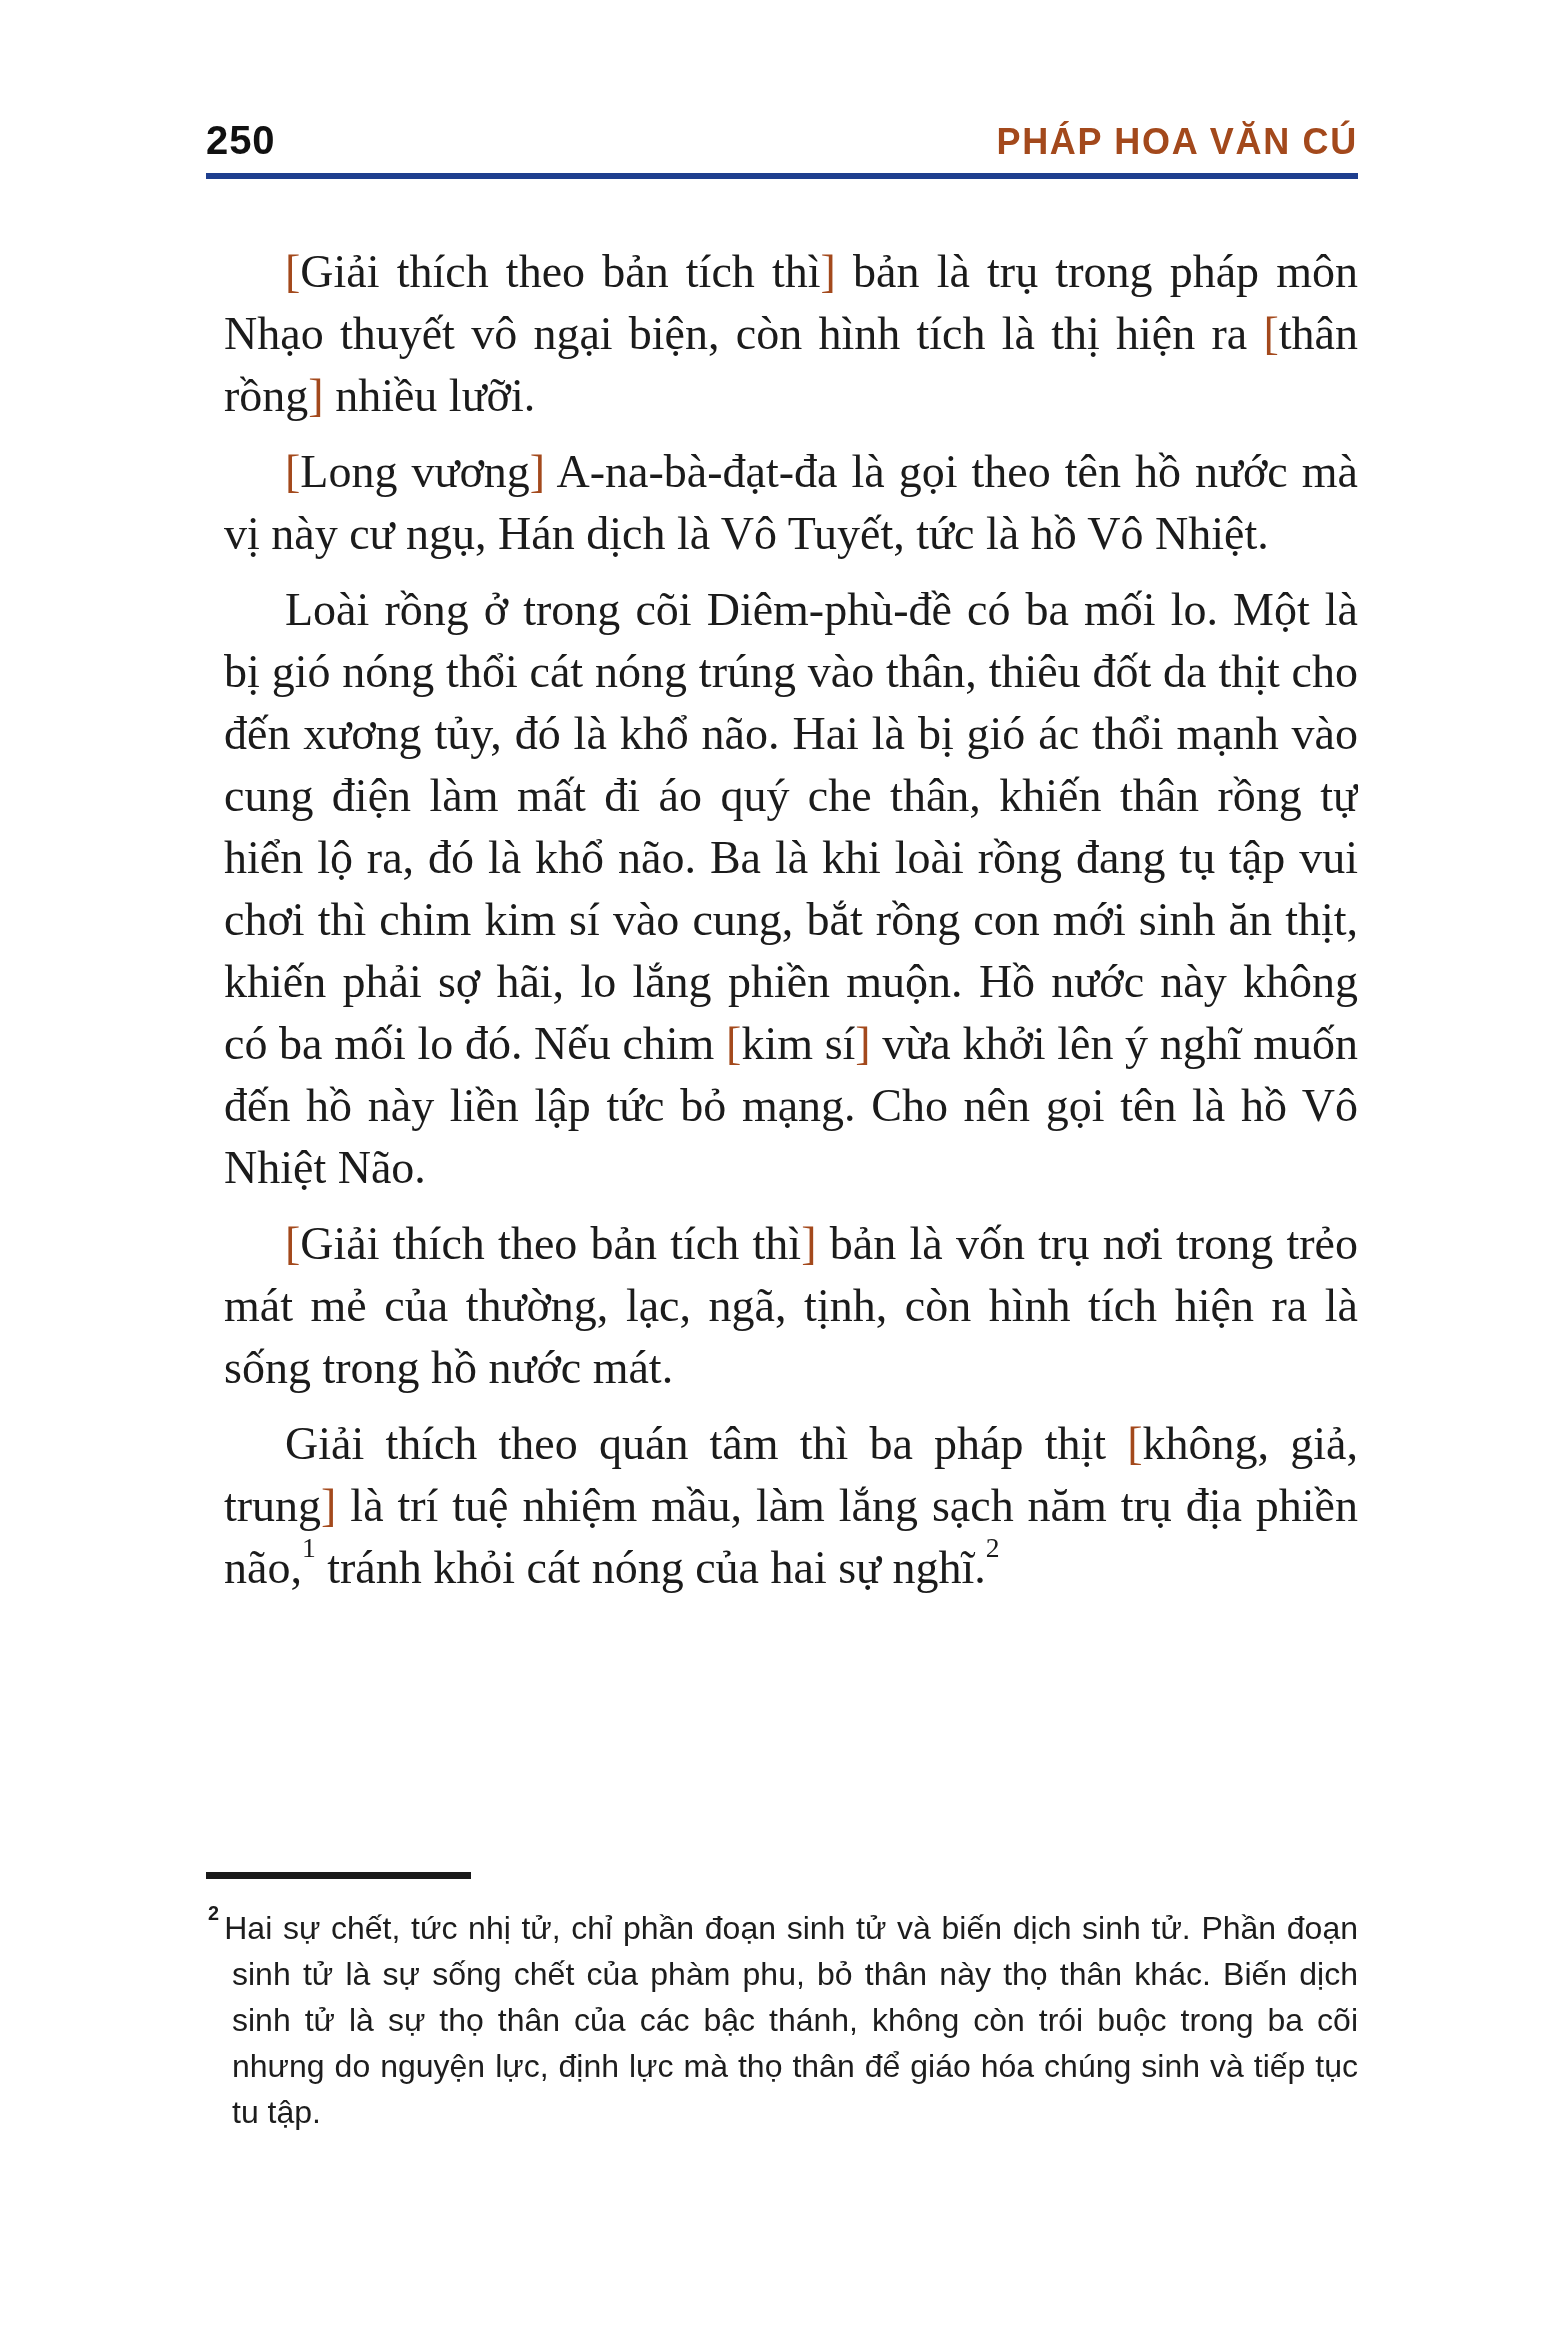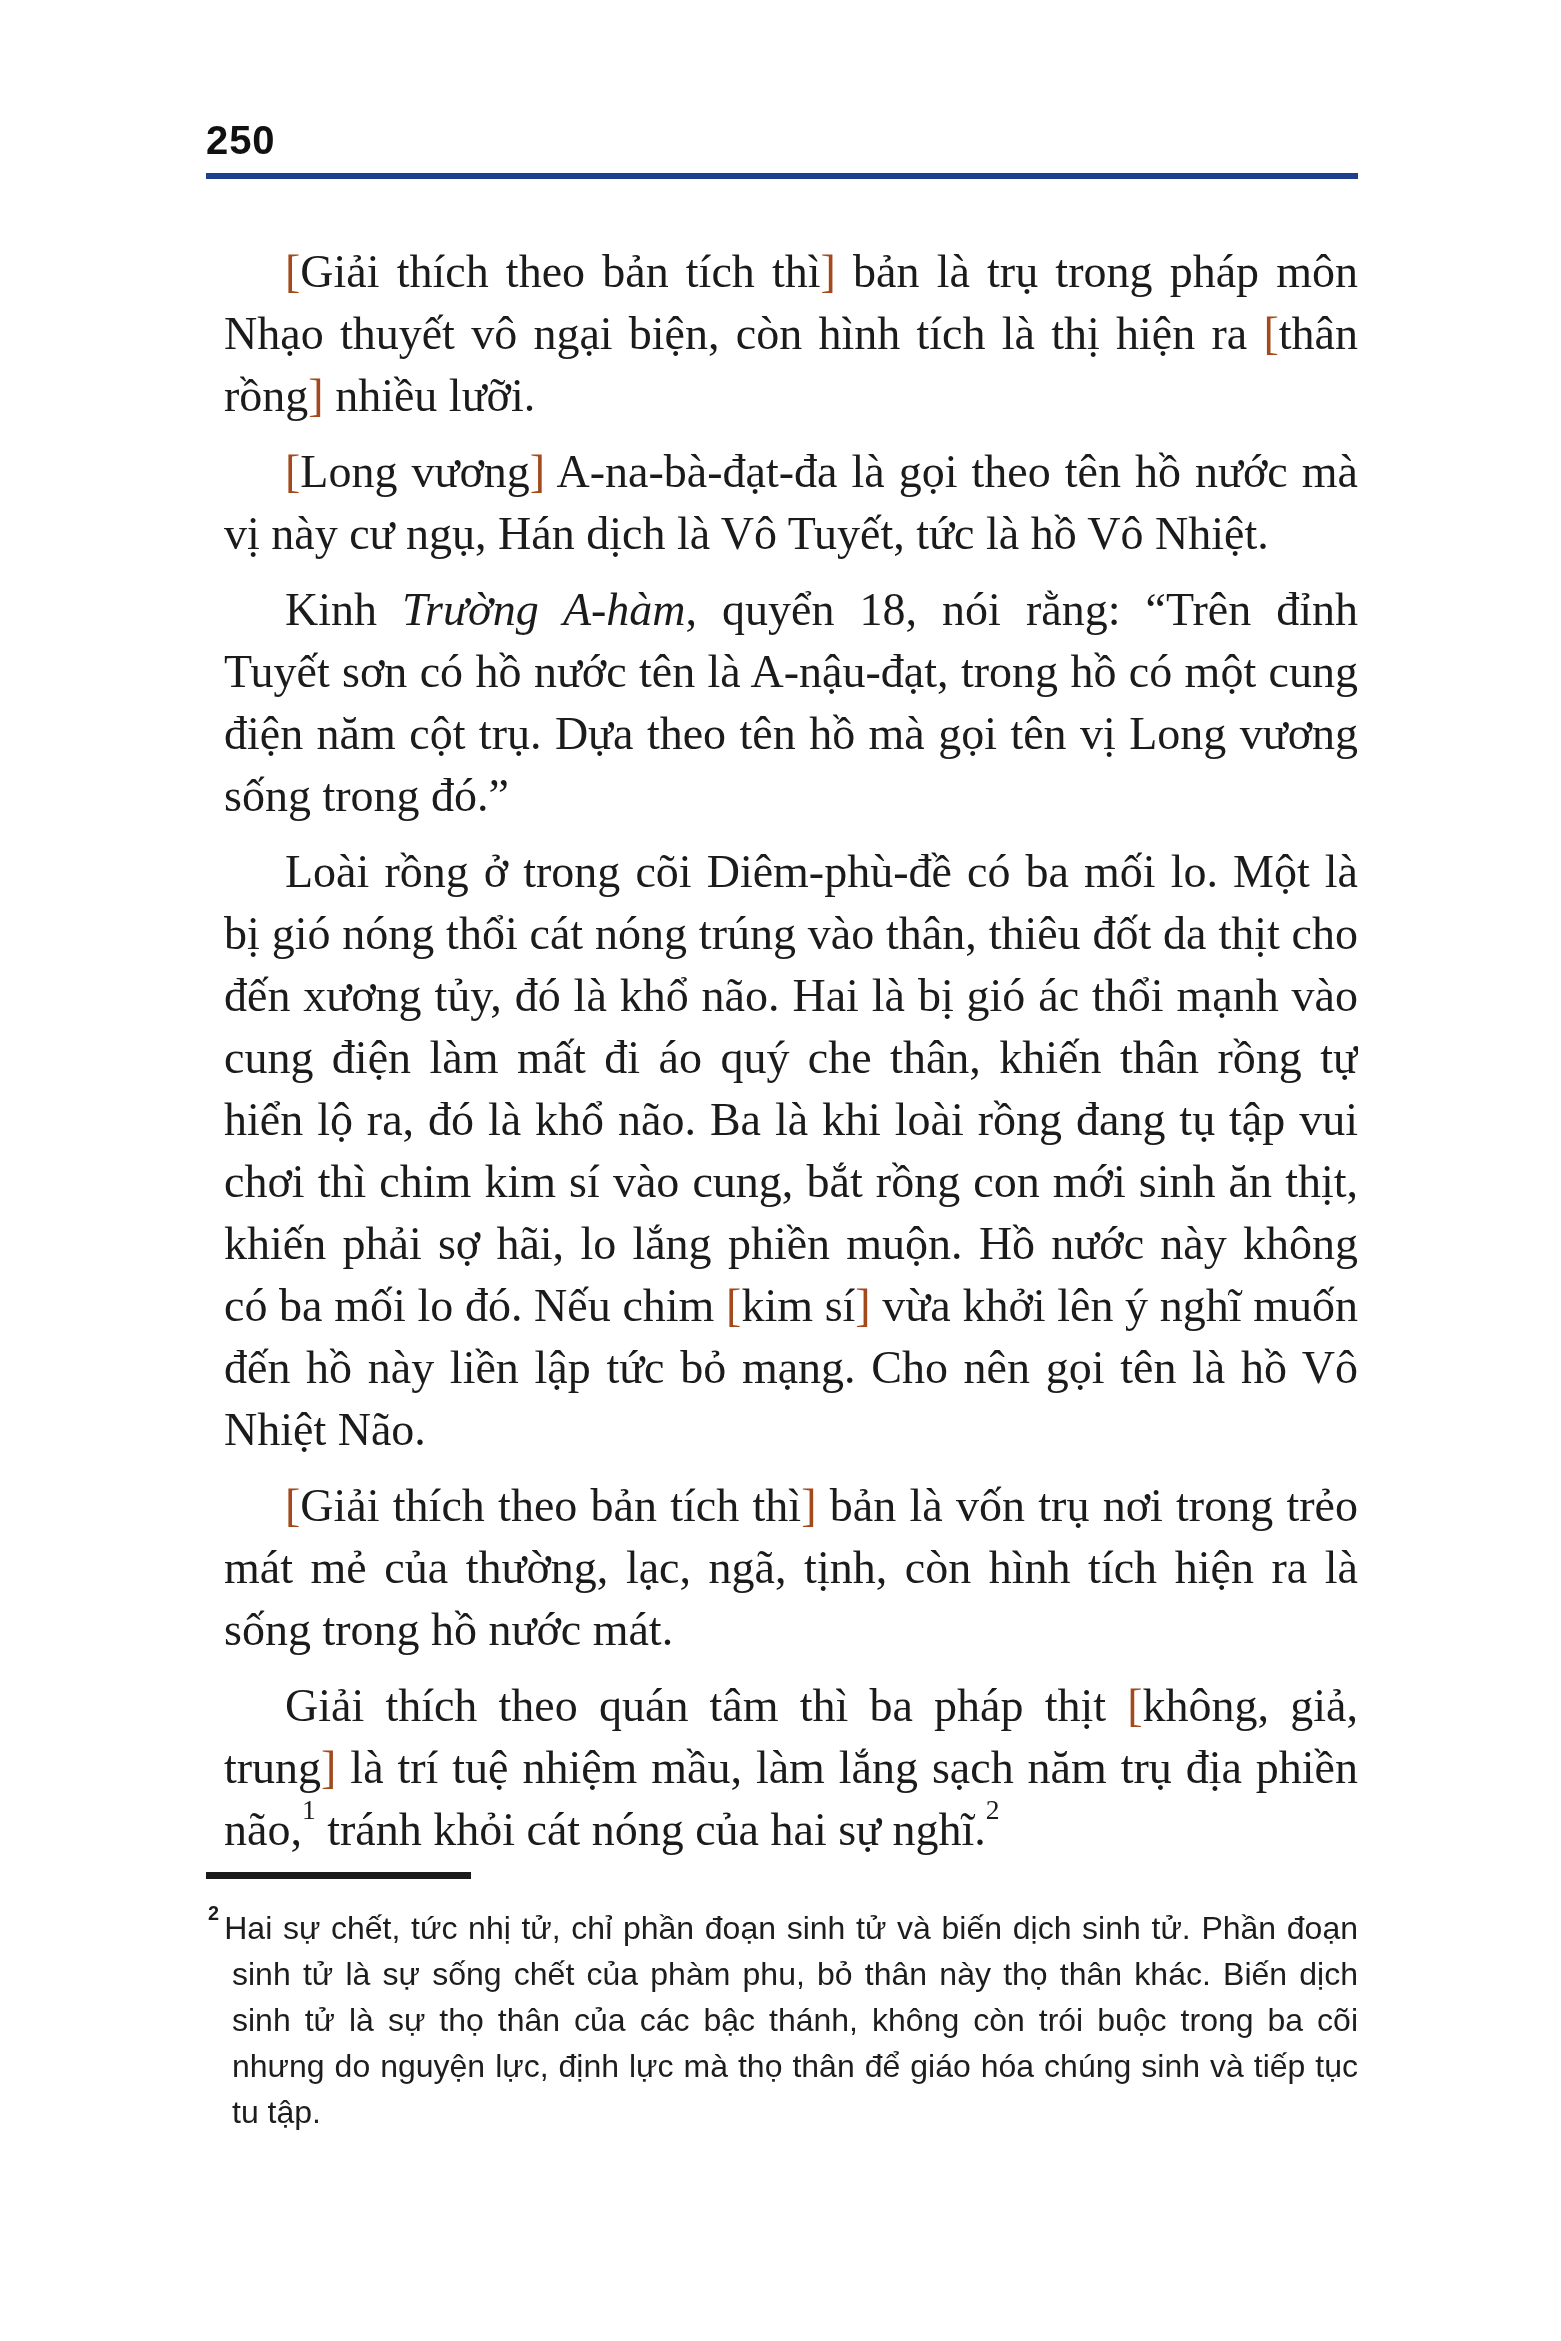--- a/index.html
+++ b/index.html
@@ -64,28 +64,28 @@
     position: relative; top: -0.35em; margin-right: 5.2px;
   }
 </style>
 </head>
 <body>
 
 <div class="page">
 
   <div class="header-row">
     <span class="page-number">250</span>
+    <span class="header-title">PHÁP HOA VĂN CÚ</span>
   </div>
 
   <div class="header-rule"></div>
 
   <div class="body-text">
       <p><span class="bracket">[</span><span class="run">Giải thích theo bản tích thì</span><span class="bracket">]</span><span class="run"> bản là trụ trong pháp môn Nhạo thuyết vô ngại biện, còn hình tích là thị hiện ra </span><span class="bracket">[</span><span class="run">thân rồng</span><span class="bracket">]</span><span class="run"> nhiều lưỡi.</span></p>
       <p><span class="bracket">[</span><span class="run">Long vương</span><span class="bracket">]</span><span class="run"> A-na-bà-đạt-đa là gọi theo tên hồ nước mà vị này cư ngụ, Hán dịch là Vô Tuyết, tức là hồ Vô Nhiệt.</span></p>
-      <p><span class="run">Kinh </span><span class="italic">Trường A-hàm</span><span class="run">, quyển 18, nói rằng: “Trên đỉnh Tuyết sơn có hồ nước tên là A-nậu-đạt, trong hồ có một cung điện năm cột trụ. Dựa theo tên hồ mà gọi tên vị Long vương sống trong đó.”</span></p>
       <p><span class="run">Loài rồng ở trong cõi Diêm-phù-đề có ba mối lo. Một là bị gió nóng thổi cát nóng trúng vào thân, thiêu đốt da thịt cho đến xương tủy, đó là khổ não. Hai là bị gió ác thổi mạnh vào cung điện làm mất đi áo quý che thân, khiến thân rồng tự hiển lộ ra, đó là khổ não. Ba là khi loài rồng đang tụ tập vui chơi thì chim kim sí vào cung, bắt rồng con mới sinh ăn thịt, khiến phải sợ hãi, lo lắng phiền muộn. Hồ nước này không có ba mối lo đó. Nếu chim </span><span class="bracket">[</span><span class="run">kim sí</span><span class="bracket">]</span><span class="run"> vừa khởi lên ý nghĩ muốn đến hồ này liền lập tức bỏ mạng. Cho nên gọi tên là hồ Vô Nhiệt Não.</span></p>
       <p><span class="bracket">[</span><span class="run">Giải thích theo bản tích thì</span><span class="bracket">]</span><span class="run"> bản là vốn trụ nơi trong trẻo mát mẻ của thường, lạc, ngã, tịnh, còn hình tích hiện ra là sống trong hồ nước mát.</span></p>
       <p><span class="run">Giải thích theo quán tâm thì ba pháp thịt </span><span class="bracket">[</span><span class="run">không, giả, trung</span><span class="bracket">]</span><span class="run"> là trí tuệ nhiệm mầu, làm lắng sạch năm trụ địa phiền não,</span><sup class="fnref">1</sup><span class="run"> tránh khỏi cát nóng của hai sự nghĩ.</span><sup class="fnref">2</sup></p>
     </div>
 
   <div class="footnote-rule"></div>
 
   <div class="footnotes">
       <p class="footnote"><sup class="fnmark">2</sup><span>Hai sự chết, tức nhị tử, chỉ phần đoạn sinh tử và biến dịch sinh tử. Phần đoạn sinh tử là sự sống chết của phàm phu, bỏ thân này thọ thân khác. Biến dịch sinh tử là sự thọ thân của các bậc thánh, không còn trói buộc trong ba cõi nhưng do nguyện lực, định lực mà thọ thân để giáo hóa chúng sinh và tiếp tục tu tập.</span></p>
     </div>

